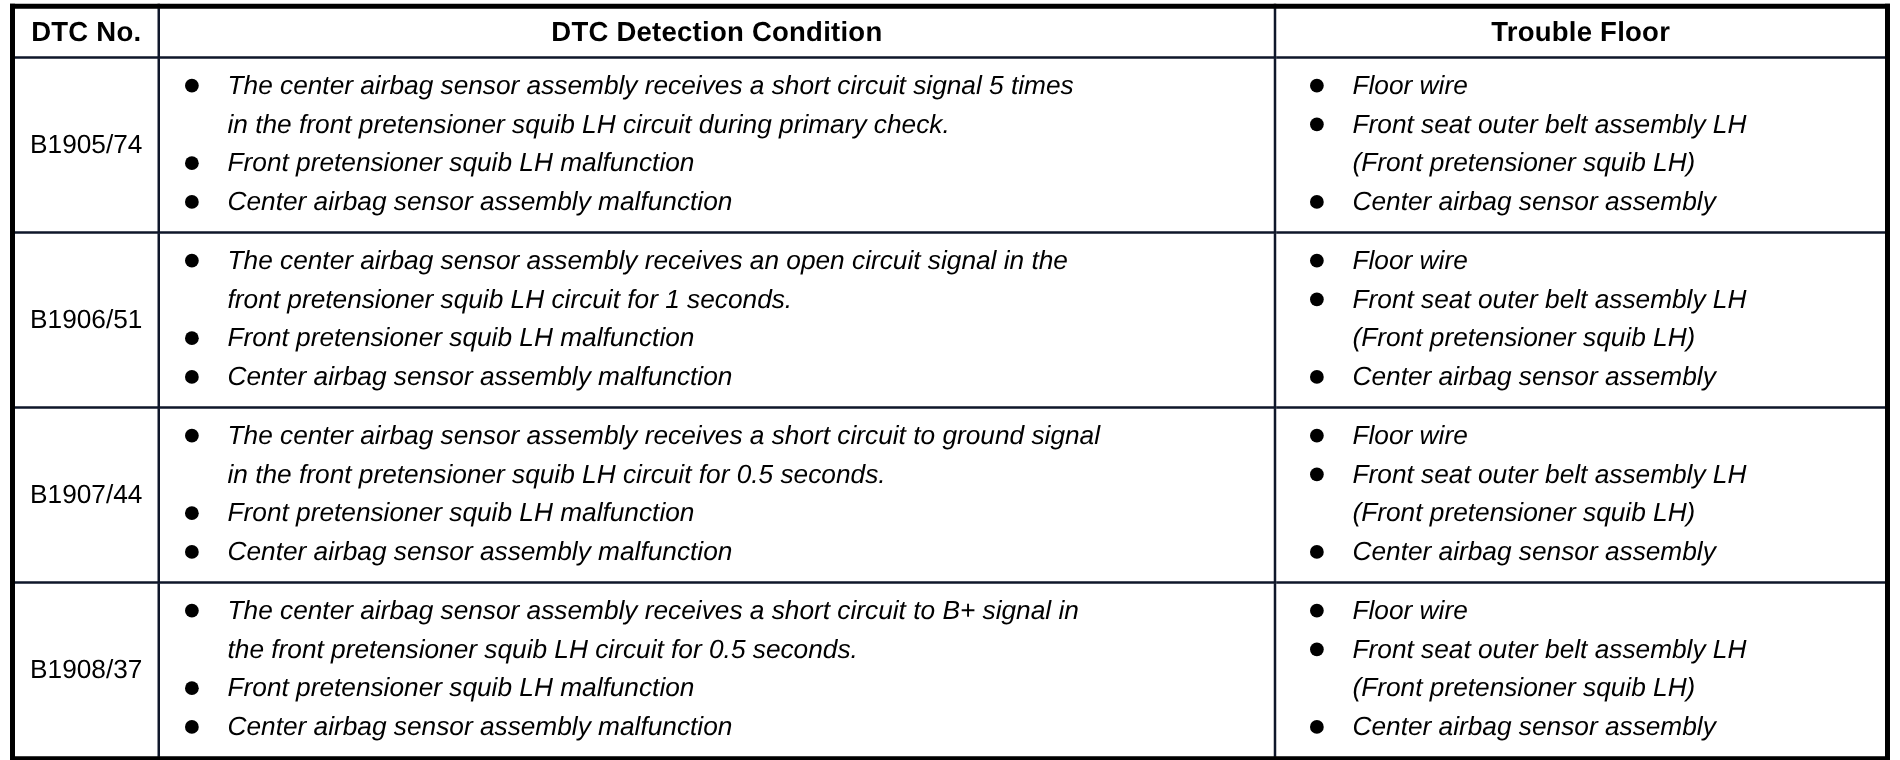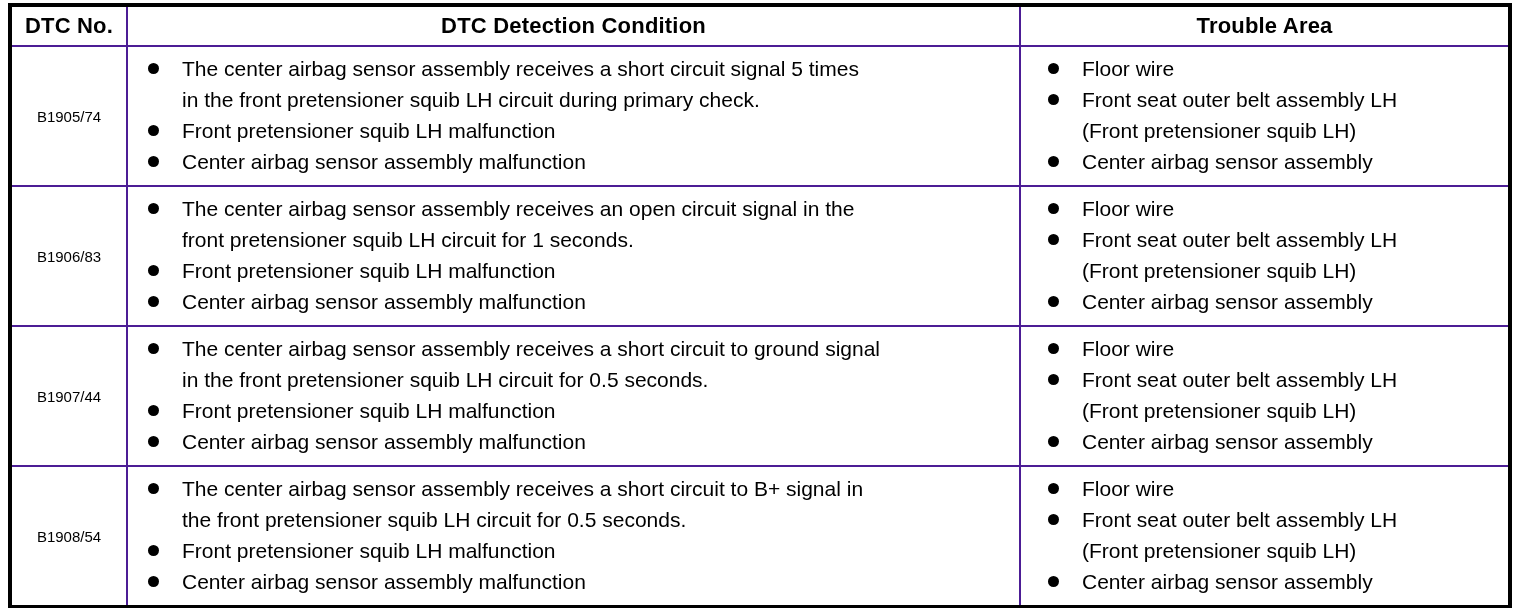--- a/index.html
+++ b/index.html
@@ -21,33 +21,33 @@
     width: 1504px;
     border-collapse: collapse;
     table-layout: fixed;
     border: 4px solid #000;
   }
   col.c-dtc     { width: 117px; }
   col.c-cond    { width: 893px; }
   col.c-trouble { width: 490px; }
 
   th, td {
-    border: 2px solid #4c1d95;
+    border: 2px solid #0f172a;
     padding: 0;
     vertical-align: middle;
   }
   th {
     height: 38px;
     font-size: 22px;
     font-weight: bold;
     text-align: center;
     letter-spacing: 0.2px;
   }
   td.dtc-cell {
-    font-size: 15px;
+    font-size: 21px;
     text-align: center;
     vertical-align: middle;
   }
   td.list-cell {
     vertical-align: top;
     padding: 6px 0 8px 0;
   }
   .li {
     display: flex;
     align-items: flex-start;
@@ -60,37 +60,38 @@
     height: 11px;
     border-radius: 50%;
     background: #000;
     margin-top: 10px;
   }
   .cond-cell .bullet    { margin-left: 20px; }
   .trouble-cell .bullet { margin-left: 27px; }
   .li .txt {
     margin-left: 23px;
     white-space: pre-line;
+    font-style: italic;
   }
 </style>
 </head>
 <body>
 
 <div class="page">
   <table class="dtc-table">
     <colgroup>
       <col class="c-dtc">
         <col class="c-cond">
         <col class="c-trouble">
     </colgroup>
     <thead>
       <tr>
         <th>DTC No.</th>
         <th>DTC Detection Condition</th>
-        <th>Trouble Area</th>
+        <th>Trouble Floor</th>
       </tr>
     </thead>
     <tbody>
 
       <tr>
         <td class="dtc-cell">B1905/74</td>
         <td class="list-cell cond-cell">
           <div class="li">
             <span class="bullet"></span>
             <span class="txt">The center airbag sensor assembly receives a short circuit signal 5 times
@@ -116,21 +117,21 @@
 (Front pretensioner squib LH)</span>
           </div>
           <div class="li">
             <span class="bullet"></span>
             <span class="txt">Center airbag sensor assembly</span>
           </div>
         </td>
       </tr>
 
       <tr>
-        <td class="dtc-cell">B1906/83</td>
+        <td class="dtc-cell">B1906/51</td>
         <td class="list-cell cond-cell">
           <div class="li">
             <span class="bullet"></span>
             <span class="txt">The center airbag sensor assembly receives an open circuit signal in the
 front pretensioner squib LH circuit for 1 seconds.</span>
           </div>
           <div class="li">
             <span class="bullet"></span>
             <span class="txt">Front pretensioner squib LH malfunction</span>
           </div>
@@ -184,21 +185,21 @@
 (Front pretensioner squib LH)</span>
           </div>
           <div class="li">
             <span class="bullet"></span>
             <span class="txt">Center airbag sensor assembly</span>
           </div>
         </td>
       </tr>
 
       <tr>
-        <td class="dtc-cell">B1908/54</td>
+        <td class="dtc-cell">B1908/37</td>
         <td class="list-cell cond-cell">
           <div class="li">
             <span class="bullet"></span>
             <span class="txt">The center airbag sensor assembly receives a short circuit to B+ signal in
 the front pretensioner squib LH circuit for 0.5 seconds.</span>
           </div>
           <div class="li">
             <span class="bullet"></span>
             <span class="txt">Front pretensioner squib LH malfunction</span>
           </div>

